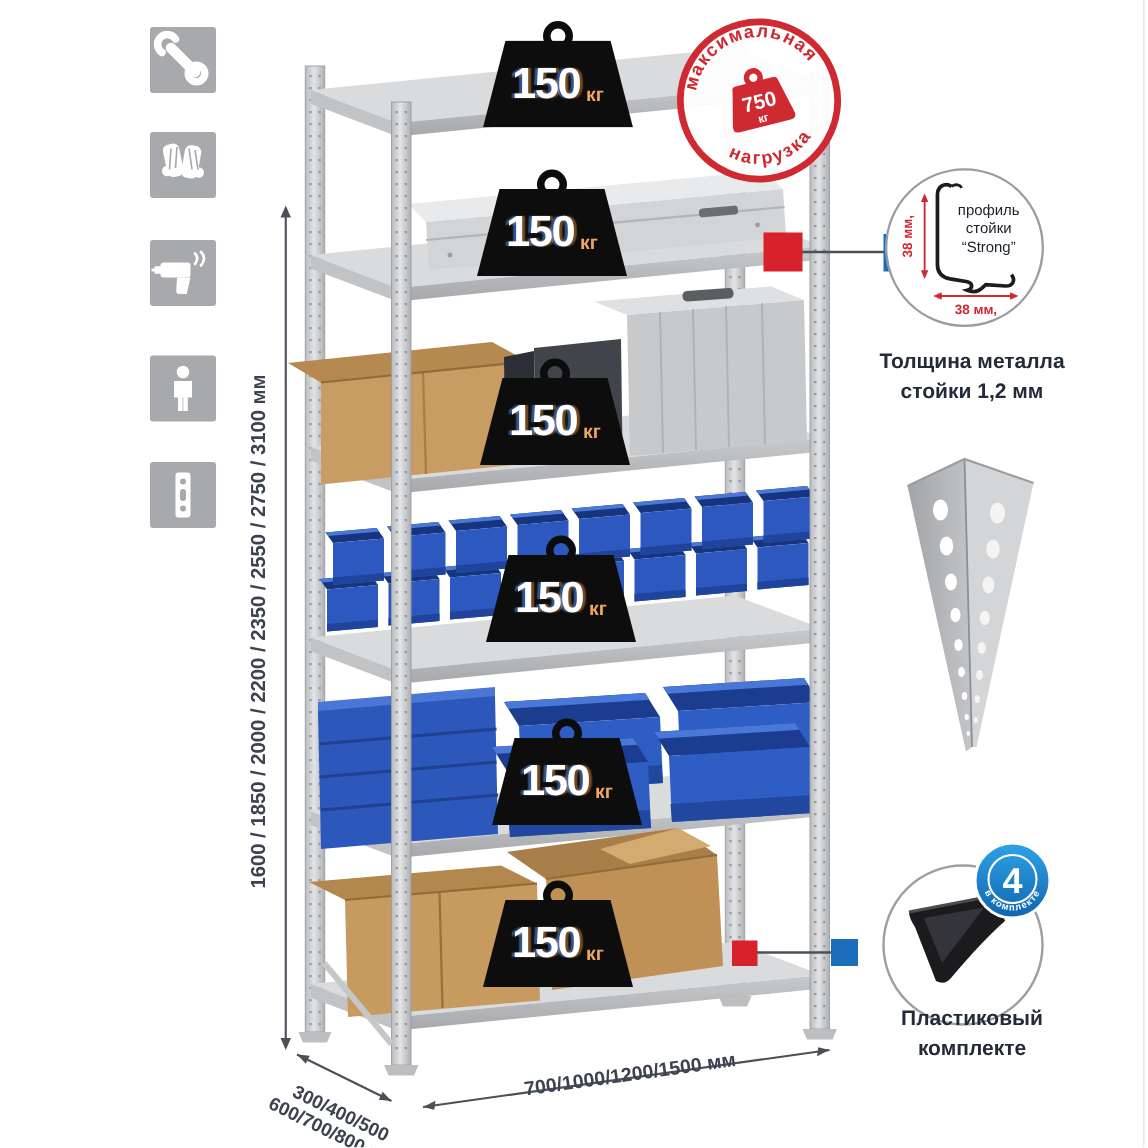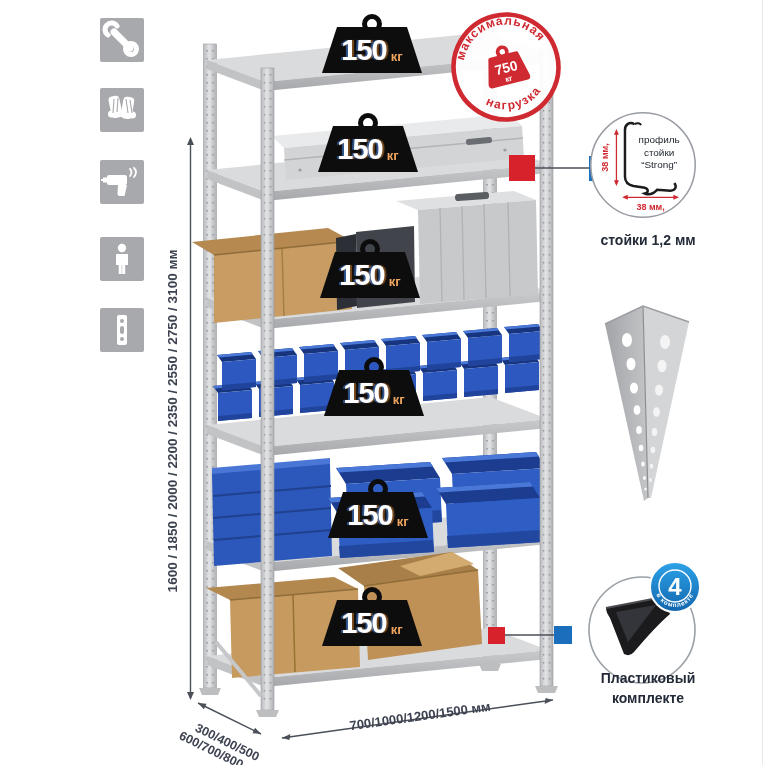--- a/index.html
+++ b/index.html
@@ -5,21 +5,21 @@
   html,body{margin:0;padding:0;background:#fff;}
   #page{position:relative;width:765px;height:765px;background:#fff;overflow:hidden;
         font-family:"Liberation Sans","DejaVu Sans",sans-serif;}
   .card-edge{position:absolute;right:2px;top:0;width:1px;height:765px;background:#e9e9e9;}
 
   
   .icon-box{position:absolute;left:100px;width:44px;height:44px;background:#a8a9ad;border-radius:2px;
             display:flex;align-items:center;justify-content:center;}
 
   
-  .weight{position:absolute;width:100px;height:46px;}
+  .weight{position:absolute;width:100px;height:58px;}
   .w-ring{position:absolute;top:-13px;left:50%;transform:translateX(-50%);
           width:20px;height:20px;border:5.5px solid #0c0c0c;border-radius:50%;box-sizing:border-box;}
   .w-body{position:absolute;left:0;top:0;width:100%;height:100%;background:#0d0d0d;
           clip-path:polygon(15% 0,85% 0,100% 100%,0 100%);
           display:flex;align-items:center;justify-content:center;z-index:1;}
   .w-num{font-size:29px;font-weight:bold;color:#fff;letter-spacing:-1px;
          text-shadow:-2px 0 1px rgba(80,150,255,.55),2px 0 1px rgba(255,150,50,.45);}
   .w-unit{font-size:13px;font-weight:bold;color:#f0a55e;margin:12px 0 0 4px;}
 
   
@@ -353,20 +353,21 @@
     <g>
       <line x1="39" y1="92" x2="95" y2="92" stroke="#cf2931" stroke-width="1.3"></line>
       <path d="M37,92 l6,-2.6 l0,5.2 Z M97,92 l-6,-2.6 l0,5.2 Z" fill="#cf2931"></path>
       <text x="67" y="105" font-size="9.5" font-weight="bold" fill="#cf2931" text-anchor="middle">38 мм,</text>
     </g>
     <text x="76" y="35" text-anchor="middle" font-size="10.5" fill="#1c222c">профиль</text>
     <text x="76" y="48" text-anchor="middle" font-size="10.5" fill="#1c222c">стойки</text>
     <text x="76" y="61" text-anchor="middle" font-size="10.5" fill="#1c222c">“Strong”</text>
   </svg>
   <div class="caption" style="top:230px">
+    <div>Толщина металла</div>
     <div>стойки 1,2 мм</div>
   </div>
 
   <svg class="abs" style="left:593px;top:298px" width="110" height="218" viewBox="0 0 110 218">
     <path d="M12,26 L50,8 L55,200 L51,203 Z" fill="url(#flangeLocal)"></path>
     <defs>
       <linearGradient id="flangeLocal" x1="0" y1="0" x2="1" y2="0">
         <stop offset="0" stop-color="#a2a4a8"></stop>
           <stop offset="1" stop-color="#c3c5c7"></stop>
       </linearGradient>

